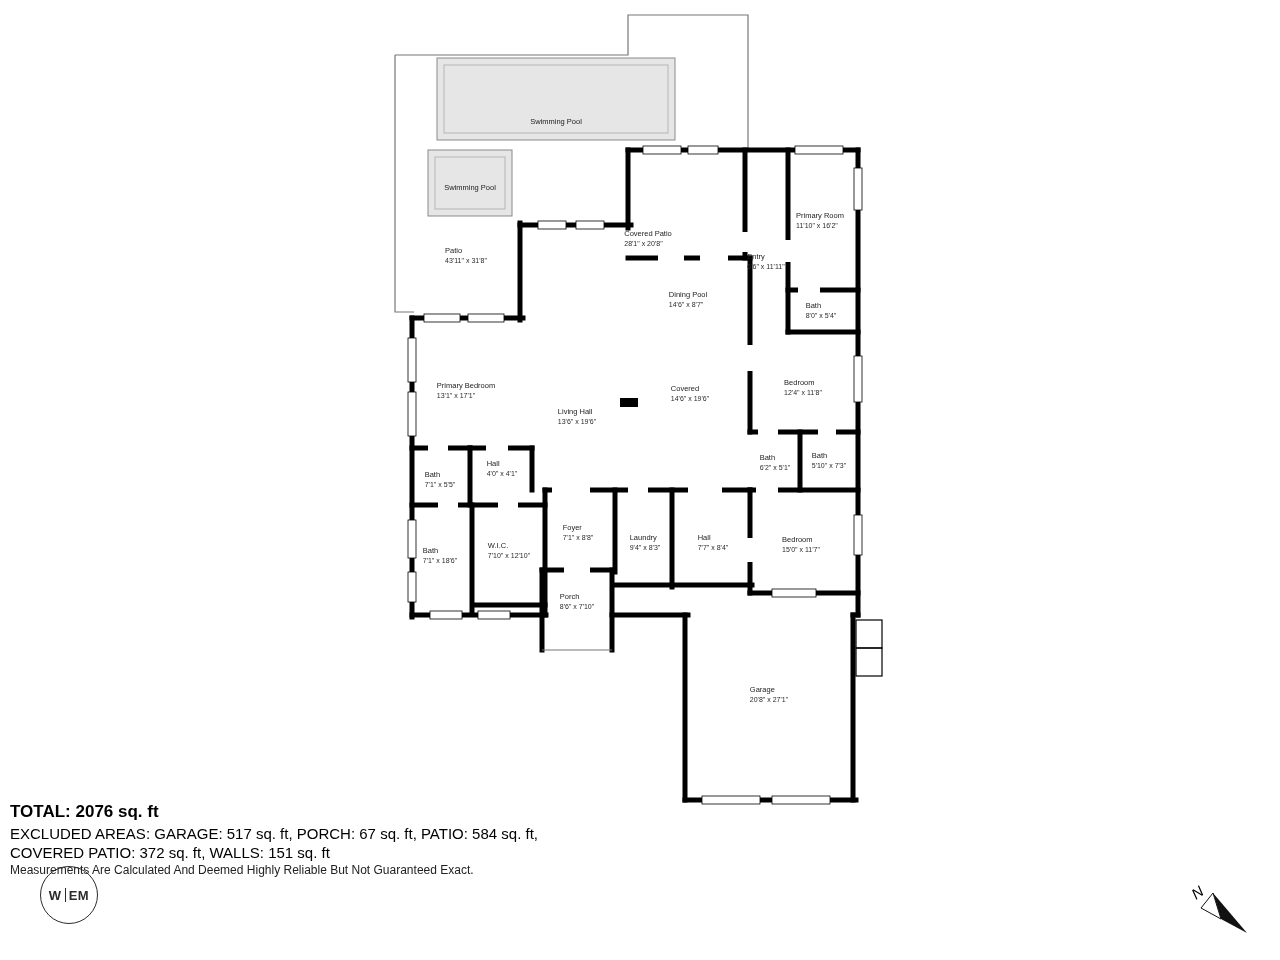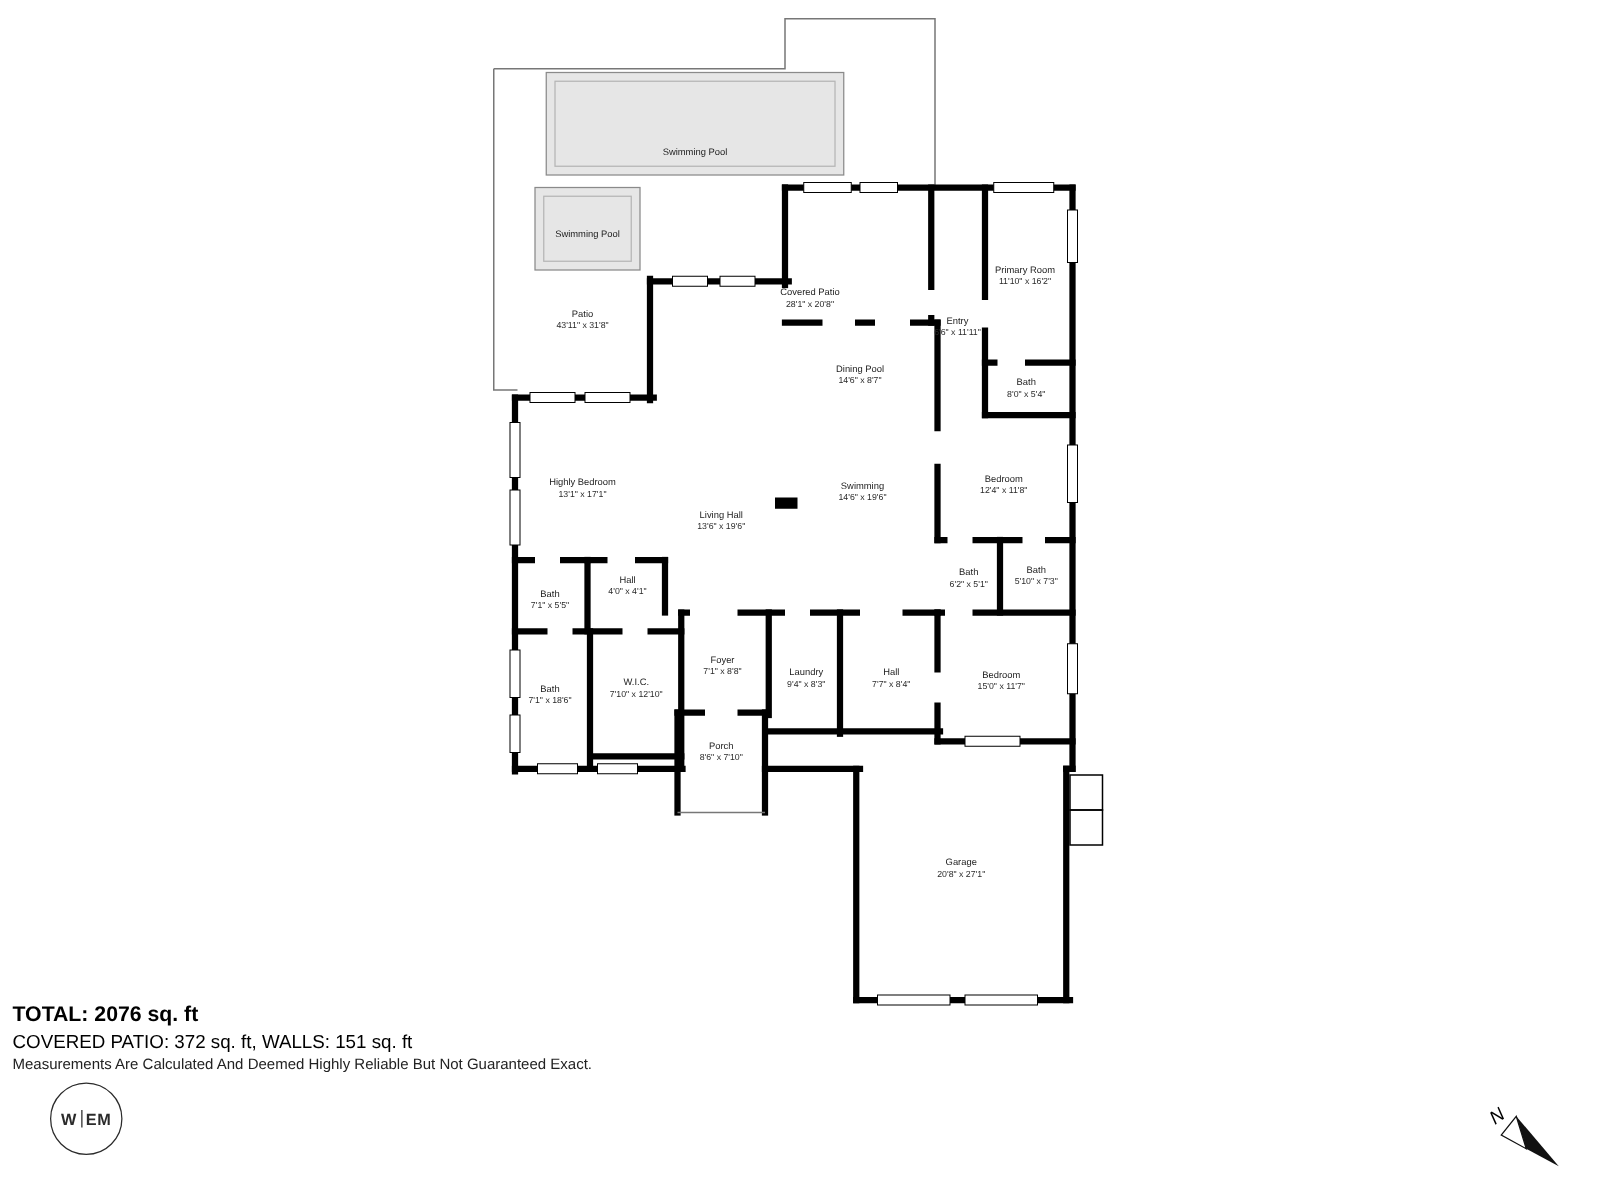--- a/index.html
+++ b/index.html
@@ -1,19 +1,19 @@
 <!DOCTYPE html>
 <html><head>
 <meta charset="utf-8">
 <style>
   html,body{margin:0;padding:0;background:#fff;}
   .page{position:relative;width:1280px;height:960px;background:#ffffff;overflow:hidden;
         font-family:"Liberation Sans", sans-serif;color:#000;}
   svg.plan{position:absolute;left:0;top:0;}
-  .room-label{position:absolute;transform:translate(-50%,-50%);text-align:center;
+  .room-label{position:absolute;transform:translate(-50%,-50%);
       font-size:7.5px;line-height:1.35;color:#1c1c1c;white-space:nowrap;pointer-events:none;}
   .room-label .dims{display:block;font-size:7px;color:#2a2a2a;}
   .room-label .dims:empty{display:none;}
   .footer{position:absolute;left:0;right:0;top:802px;text-align:left;padding-left:10px;}
   .footer .total{font-size:17px;font-weight:bold;margin:0 0 3px 0;}
   .footer .floor{font-size:15px;margin:0 0 3px 0;}
   .footer .excl{font-size:15px;margin:0 0 2px 0;}
   .footer .disclaimer{font-size:12px;margin:0 0 0 0;color:#222;}
   .logo{position:absolute;left:40px;top:866px;width:56px;height:56px;border:1.6px solid #2b2b2b;
         border-radius:50%;display:flex;align-items:center;justify-content:center;gap:3px;
@@ -150,39 +150,40 @@
   </svg>
 
   <div class="room-label" style="left:556px;top:122px"><span>Swimming Pool</span></div>
   <div class="room-label" style="left:470px;top:188px"><span>Swimming Pool</span></div>
   <div class="room-label" style="left:466px;top:256px"><span>Patio</span><span class="dims">43'11" x 31'8"</span></div>
   <div class="room-label" style="left:648px;top:239px"><span>Covered Patio</span><span class="dims">28'1" x 20'8"</span></div>
   <div class="room-label" style="left:766px;top:262px"><span>Entry</span><span class="dims">6'6" x 11'11"</span></div>
   <div class="room-label" style="left:820px;top:221px"><span>Primary Room</span><span class="dims">11'10" x 16'2"</span></div>
   <div class="room-label" style="left:821px;top:311px"><span>Bath</span><span class="dims">8'0" x 5'4"</span></div>
   <div class="room-label" style="left:688px;top:300px"><span>Dining Pool</span><span class="dims">14'6" x 8'7"</span></div>
-  <div class="room-label" style="left:690px;top:394px"><span>Swimming</span><span class="dims">14'6" x 19'6"</span></div>
+  <div class="room-label" style="left:690px;top:394px"><span>Covered</span><span class="dims">14'6" x 19'6"</span></div>
   <div class="room-label" style="left:803px;top:388px"><span>Bedroom</span><span class="dims">12'4" x 11'8"</span></div>
-  <div class="room-label" style="left:466px;top:391px"><span>Highly Bedroom</span><span class="dims">13'1" x 17'1"</span></div>
+  <div class="room-label" style="left:466px;top:391px"><span>Primary Bedroom</span><span class="dims">13'1" x 17'1"</span></div>
   <div class="room-label" style="left:577px;top:417px"><span>Living Hall</span><span class="dims">13'6" x 19'6"</span></div>
   <div class="room-label" style="left:502px;top:469px"><span>Hall</span><span class="dims">4'0" x 4'1"</span></div>
   <div class="room-label" style="left:775px;top:463px"><span>Bath</span><span class="dims">6'2" x 5'1"</span></div>
   <div class="room-label" style="left:829px;top:461px"><span>Bath</span><span class="dims">5'10" x 7'3"</span></div>
   <div class="room-label" style="left:440px;top:480px"><span>Bath</span><span class="dims">7'1" x 5'5"</span></div>
   <div class="room-label" style="left:440px;top:556px"><span>Bath</span><span class="dims">7'1" x 18'6"</span></div>
   <div class="room-label" style="left:509px;top:551px"><span>W.I.C.</span><span class="dims">7'10" x 12'10"</span></div>
   <div class="room-label" style="left:578px;top:533px"><span>Foyer</span><span class="dims">7'1" x 8'8"</span></div>
   <div class="room-label" style="left:645px;top:543px"><span>Laundry</span><span class="dims">9'4" x 8'3"</span></div>
   <div class="room-label" style="left:713px;top:543px"><span>Hall</span><span class="dims">7'7" x 8'4"</span></div>
   <div class="room-label" style="left:801px;top:545px"><span>Bedroom</span><span class="dims">15'0" x 11'7"</span></div>
   <div class="room-label" style="left:577px;top:602px"><span>Porch</span><span class="dims">8'6" x 7'10"</span></div>
   <div class="room-label" style="left:769px;top:695px"><span>Garage</span><span class="dims">20'8" x 27'1"</span></div>
 
   <div class="footer">
     <p class="total">TOTAL: 2076 sq. ft</p>
+    <p class="excl">EXCLUDED AREAS: GARAGE: 517 sq. ft, PORCH: 67 sq. ft, PATIO: 584 sq. ft,</p>
     <p class="excl">COVERED PATIO: 372 sq. ft, WALLS: 151 sq. ft</p>
     <p class="disclaimer">Measurements Are Calculated And Deemed Highly Reliable But Not Guaranteed Exact.</p>
   </div>
 
   <div class="logo">
     <span>W</span>
     <span class="bar"></span>
     <span>EM</span>
   </div>
 

